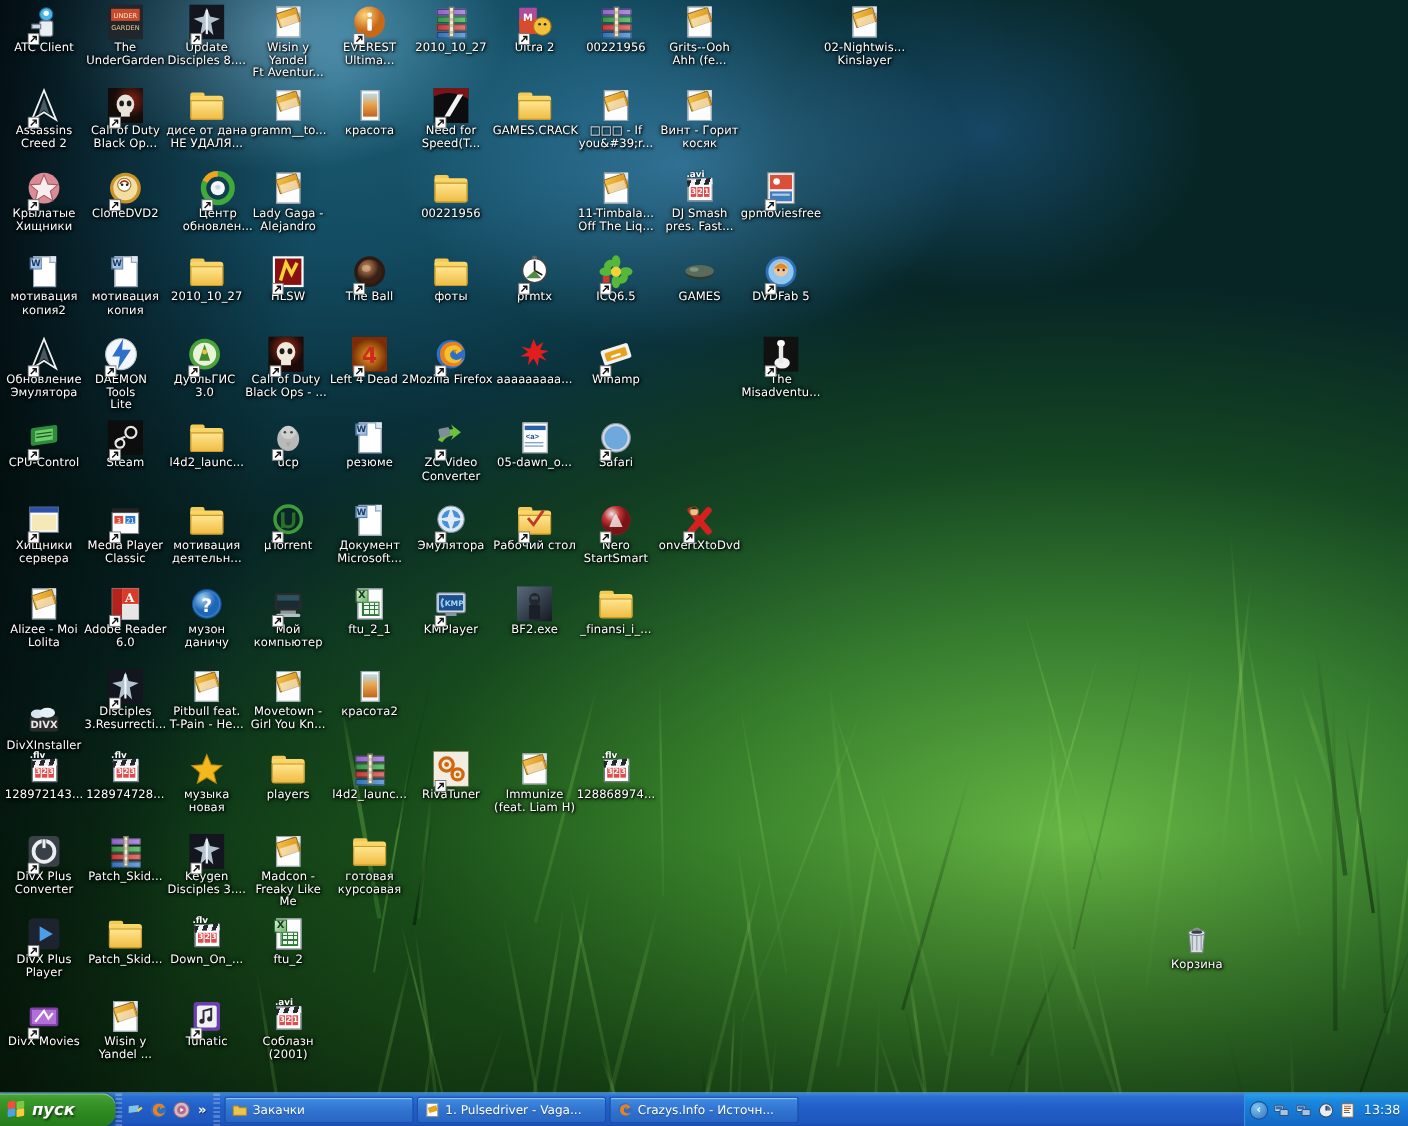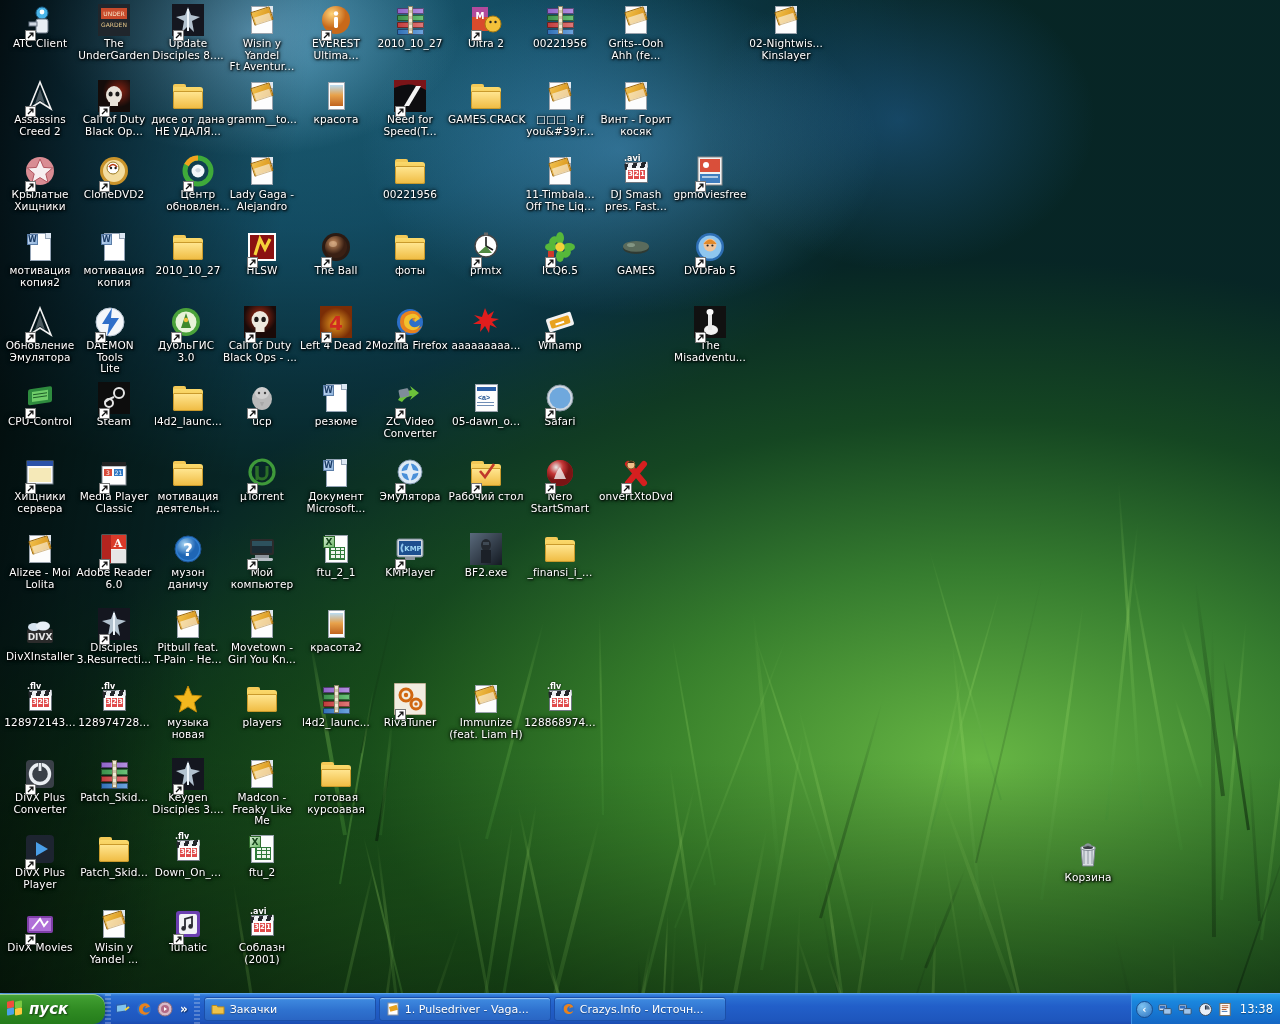--- a/index.html
+++ b/index.html
@@ -1003,21 +1003,21 @@
         <div class="cap">BF2.exe</div>
       </div>
       <div class="icon" style="left:522px;top:533px">
         <div class="glyph">
           <span class="folder-tab"></span>
           <span class="folder-back"></span>
           <span class="folder-front"></span>
         </div>
         <div class="cap">_finansi_i_...</div>
       </div>
-      <div class="icon" style="left:2px;top:617px">
+      <div class="icon" style="left:2px;top:639px">
         <div class="glyph"><svg viewBox="0 0 32 32" width="32" height="32">
             <rect x="3" y="12" width="26" height="14" rx="2" fill="#2b2b2b"></rect>
             <text x="16" y="23" font-size="9" fill="#e6e6e6" text-anchor="middle" font-family="DejaVu Sans" font-weight="bold">DIVX</text>
             <ellipse cx="10" cy="10" rx="6" ry="4" fill="#d6e4f0"></ellipse>
             <ellipse cx="19" cy="9" rx="7" ry="4.5" fill="#e8f0f7"></ellipse>
           </svg></div>
         <div class="cap">DivXInstaller</div>
       </div>
       <div class="icon" style="left:76px;top:608px">
         <div class="glyph"><svg viewBox="0 0 32 32" width="32" height="32">

